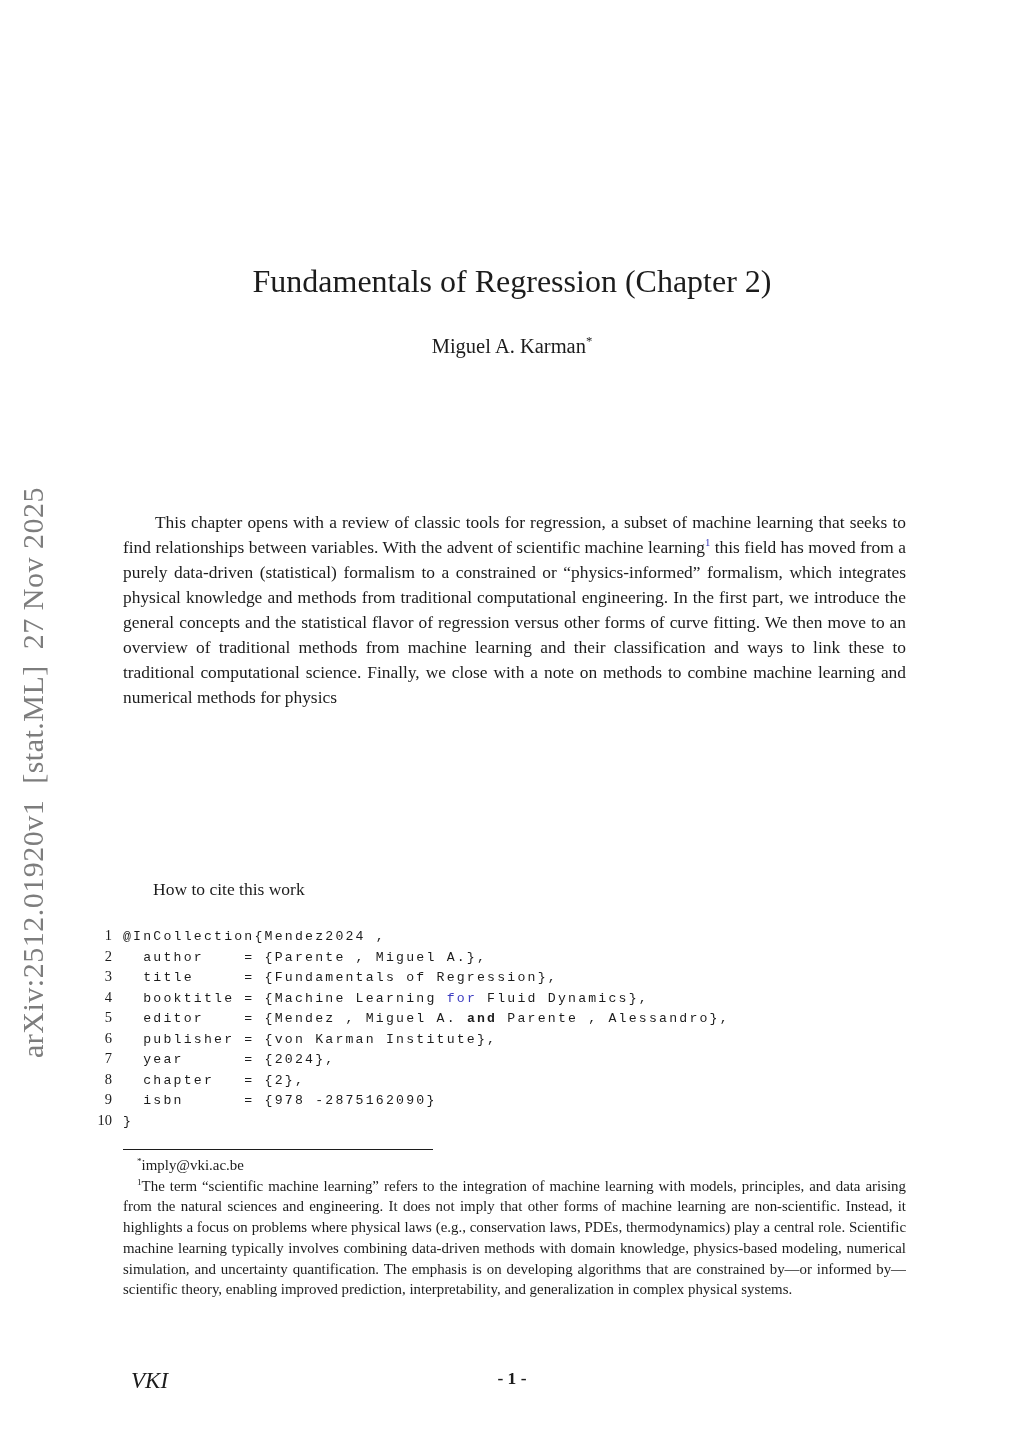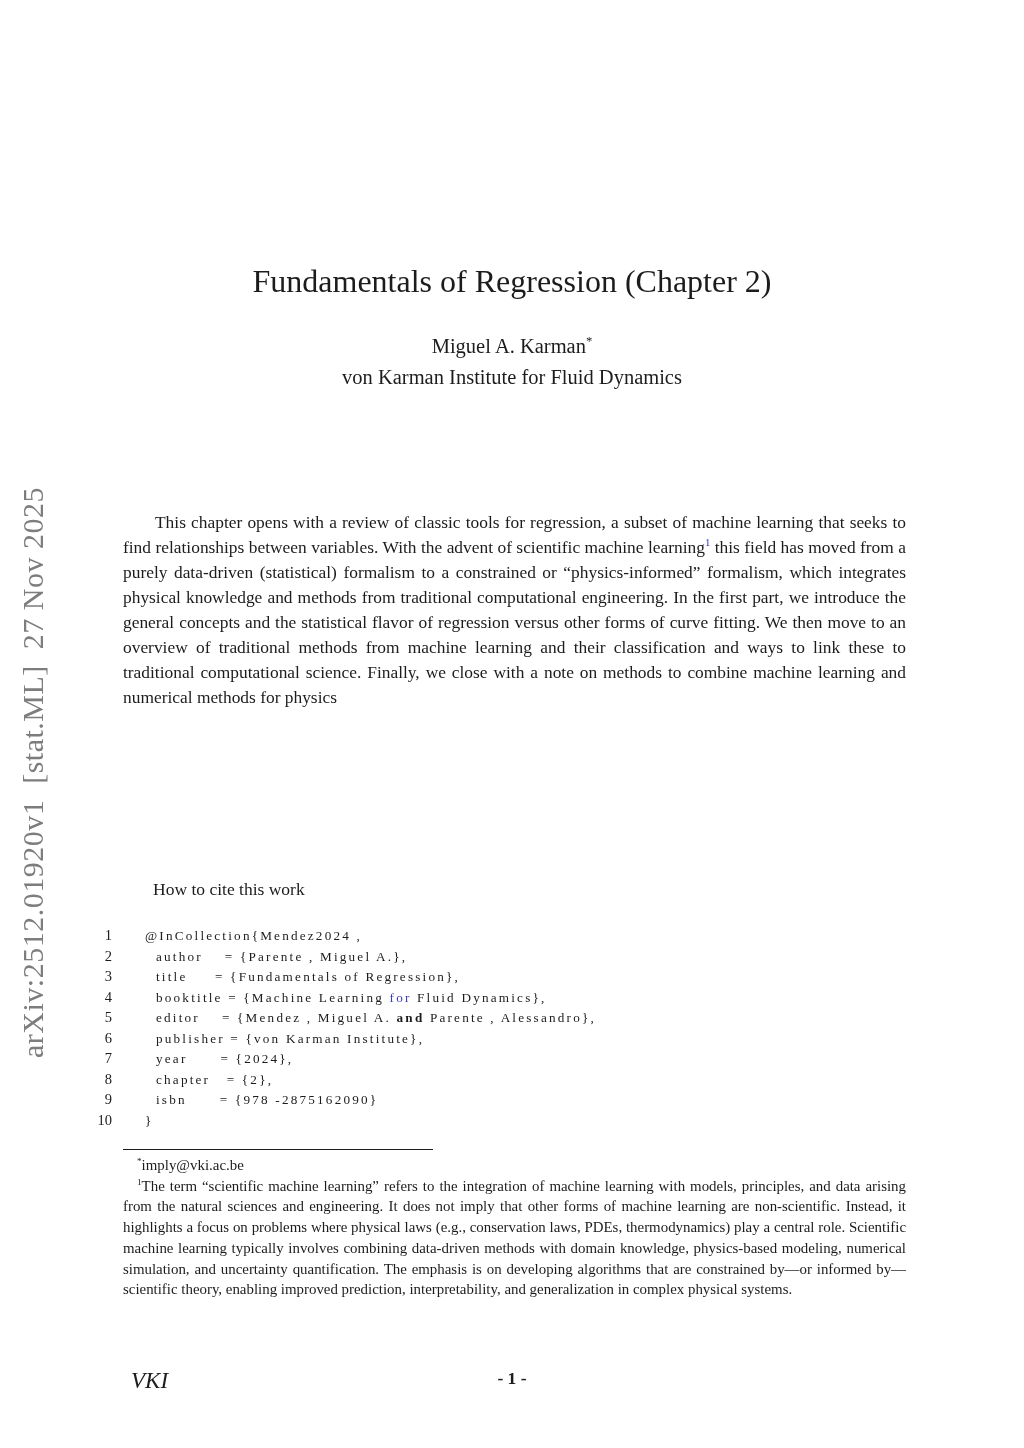--- a/index.html
+++ b/index.html
@@ -81,26 +81,25 @@
   .lineno {
     width: 36px;
     text-align: right;
     margin-right: 11px;
     font-family: "Liberation Serif", serif;
     font-size: 14.5px;
     color: #1c1c1c;
     flex: none;
   }
   .code-text {
-    font-family: Liberation Serif, serif;
+    font-family: Liberation Mono, monospace;
     font-size: 13.2px;
     letter-spacing: 2.2px;
     white-space: pre;
     color: #1c1c1c;
-    margin-left: 22px;
   }
   .code-text .kw { color: var(--keyword-blue, #3b3bc0); }
   .code-text .b { font-weight: bold; text-align: right; }
   
   .footnote-rule {
     position: absolute;
     left: 123px; top: 1149px;
     width: 310px;
     border-top: 1.4px solid #1c1c1c;
   }
@@ -132,21 +131,20 @@
 <body>
 
 <div class="page">
 
   <div class="arxiv-stamp">arXiv:2512.01920v1  [stat.ML]  27 Nov 2025</div>
 
   <h1 class="paper-title">Fundamentals of Regression (Chapter 2)</h1>
 
   <div class="author-line"><span>Miguel A. Karman</span><sup>*</sup></div>
 
-  <div class="affiliation-line">von Karman Institute for Fluid Dynamics</div>
 
 
   <div class="abstract"><span>This chapter opens with a review of classic tools for regression, a subset of machine learning that seeks to find relationships between variables. With the advent of scientific machine learning</span><sup class="ref-link">1</sup><span> this field has moved from a purely data-driven (statistical) formalism to a constrained or “physics-informed” formalism, which integrates physical knowledge and methods from traditional computational engineering. In the first part, we introduce the general concepts and the statistical flavor of regression versus other forms of curve fitting. We then move to an overview of traditional methods from machine learning and their classification and ways to link these to traditional computational science. Finally, we close with a note on methods to combine machine learning and numerical methods for physics</span></div>
 
   <div class="cite-heading">How to cite this work</div>
 
   <div class="code-block">
     <div class="code-line">
         <span class="lineno">1</span>
         <span class="code-text"><span>@InCollection{Mendez2024 ,</span><span class="kw"></span><span class="b"></span><span></span></span>

